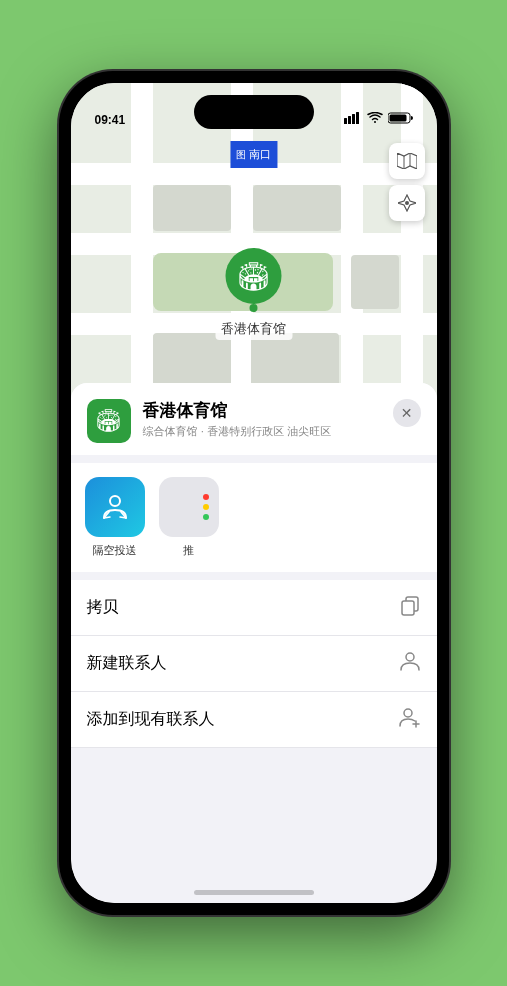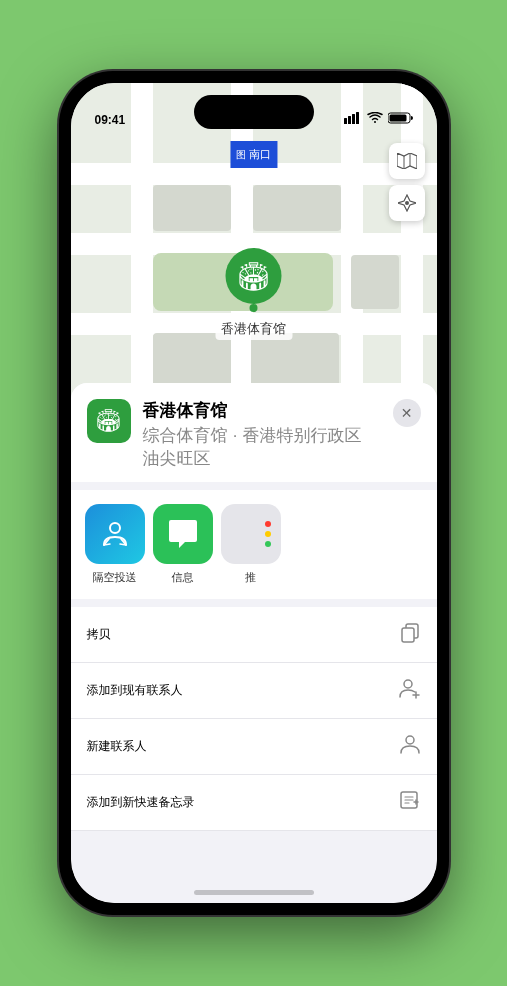--- a/index.html
+++ b/index.html
@@ -201,21 +201,21 @@
       color: #fff;
       flex-shrink: 0;
     }
     .venue-info { flex: 1; }
     .venue-name {
       font-size: 17px;
       font-weight: 600;
       color: #000;
     }
     .venue-subtitle {
-      font-size: 17px;
+      font-size: 11px;
       color: #888;
       margin-top: 2px;
     }
     .close-btn {
       width: 28px;
       height: 28px;
       background: #e5e5ea;
       border-radius: 50%;
       display: flex;
       align-items: center;
@@ -223,21 +223,21 @@
       font-size: 14px;
       color: #666;
       cursor: pointer;
       flex-shrink: 0;
     }
     
     .share-row {
       background: #fff;
       padding: 14px 12px 14px;
       display: flex;
-      gap: 4px;
+      gap: 10px;
       overflow-x: auto;
       margin-top: 8px;
     }
     .share-item {
       display: flex;
       flex-direction: column;
       align-items: center;
       gap: 6px;
       min-width: 64px;
     }
@@ -274,21 +274,21 @@
       display: flex;
       align-items: center;
       justify-content: space-between;
       padding: 14px 16px;
       border-bottom: 1px solid #e5e5ea;
     }
     .action-item:first-child {
       border-top: none;
     }
     .action-text {
-      font-size: 12px;
+      font-size: 16px;
       color: #000;
     }
     .action-icon {
       font-size: 20px;
       color: #888;
     }
     
     .home-indicator {
       position: absolute;
       bottom: 8px;
@@ -404,28 +404,20 @@
             <svg width="34" height="34" viewBox="0 0 34 34" fill="none">
               <circle cx="17" cy="11" r="5" stroke="white" stroke-width="2" fill="none"></circle>
               <path d="M6 28 Q6 20 17 20 Q28 20 28 28" stroke="white" stroke-width="2" fill="none" stroke-linecap="round"></path>
               <path d="M11 22 L6 28 L12 27" stroke="white" stroke-width="1.5" fill="none" stroke-linecap="round" stroke-linejoin="round"></path>
               <path d="M23 22 L28 28 L22 27" stroke="white" stroke-width="1.5" fill="none" stroke-linecap="round" stroke-linejoin="round"></path>
             </svg>
           </div>
           <div class="share-label">隔空投送</div>
         </div>
 
-        <div class="share-item">
-          <div class="share-icon-box message">
-            <svg width="36" height="36" viewBox="0 0 36 36" fill="white">
-              <path d="M4 6 Q4 4 6 4 L30 4 Q32 4 32 6 L32 24 Q32 26 30 26 L20 26 L14 32 L14 26 L6 26 Q4 26 4 24 Z"></path>
-            </svg>
-          </div>
-          <div class="share-label">信息</div>
-        </div>
 
 
 
         <div class="share-item">
           <div class="share-icon-box more" style="flex-direction:column;align-items:flex-end;justify-content:center;padding:6px 10px;gap:4px;">
             <div style="width:6px;height:6px;border-radius:50%;background:#ff3b30;"></div>
             <div style="width:6px;height:6px;border-radius:50%;background:#ffcc00;"></div>
             <div style="width:6px;height:6px;border-radius:50%;background:#34c759;"></div>
           </div>
           <div class="share-label">推</div>
@@ -434,59 +426,46 @@
       </div>
 
       <div class="action-list">
 
         <div class="action-item">
           <span class="action-text">拷贝</span>
           <span class="action-icon">
             <svg width="22" height="22" viewBox="0 0 22 22" fill="none">
               <rect x="7" y="3" width="12" height="14" rx="2" stroke="#888" stroke-width="1.5" fill="none"></rect>
               <rect x="3" y="7" width="12" height="14" rx="2" stroke="#888" stroke-width="1.5" fill="white"></rect>
+            </svg>
+          </span>
+        </div>
+
+        <div class="action-item">
+          <span class="action-text">新建联系人</span>
+          <span class="action-icon">
+            <svg width="22" height="22" viewBox="0 0 22 22" fill="none">
+              <circle cx="11" cy="7" r="4" stroke="#888" stroke-width="1.5" fill="none"></circle>
+              <path d="M2 20 Q2 13 11 13 Q20 13 20 20" stroke="#888" stroke-width="1.5" fill="none" stroke-linecap="round"></path>
             </svg>
           </span>
         </div>
 
         <div class="action-item">
           <span class="action-text">添加到现有联系人</span>
           <span class="action-icon">
             <svg width="22" height="22" viewBox="0 0 22 22" fill="none">
               <circle cx="9" cy="7" r="4" stroke="#888" stroke-width="1.5" fill="none"></circle>
               <path d="M1 20 Q1 13 9 13 Q13 13 16 15" stroke="#888" stroke-width="1.5" fill="none" stroke-linecap="round"></path>
               <path d="M17 15 L17 21" stroke="#888" stroke-width="1.5" stroke-linecap="round"></path>
               <path d="M14 18 L20 18" stroke="#888" stroke-width="1.5" stroke-linecap="round"></path>
             </svg>
           </span>
         </div>
 
-        <div class="action-item">
-          <span class="action-text">新建联系人</span>
-          <span class="action-icon">
-            <svg width="22" height="22" viewBox="0 0 22 22" fill="none">
-              <circle cx="11" cy="7" r="4" stroke="#888" stroke-width="1.5" fill="none"></circle>
-              <path d="M2 20 Q2 13 11 13 Q20 13 20 20" stroke="#888" stroke-width="1.5" fill="none" stroke-linecap="round"></path>
-            </svg>
-          </span>
-        </div>
-
-        <div class="action-item">
-          <span class="action-text">添加到新快速备忘录</span>
-          <span class="action-icon">
-            <svg width="22" height="22" viewBox="0 0 22 22" fill="none">
-              <rect x="2" y="3" width="16" height="16" rx="2" stroke="#888" stroke-width="1.5" fill="none"></rect>
-              <path d="M6 8 L14 8" stroke="#888" stroke-width="1.2" stroke-linecap="round"></path>
-              <path d="M6 11 L14 11" stroke="#888" stroke-width="1.2" stroke-linecap="round"></path>
-              <path d="M6 14 L10 14" stroke="#888" stroke-width="1.2" stroke-linecap="round"></path>
-              <path d="M15 13 L19 13" stroke="#888" stroke-width="1.5" stroke-linecap="round"></path>
-              <path d="M17 11 L17 15" stroke="#888" stroke-width="1.5" stroke-linecap="round"></path>
-            </svg>
-          </span>
-        </div>
 
 
       </div>
 
       <div class="home-indicator"></div>
     </div>
 
   </div>
 </div>
 

